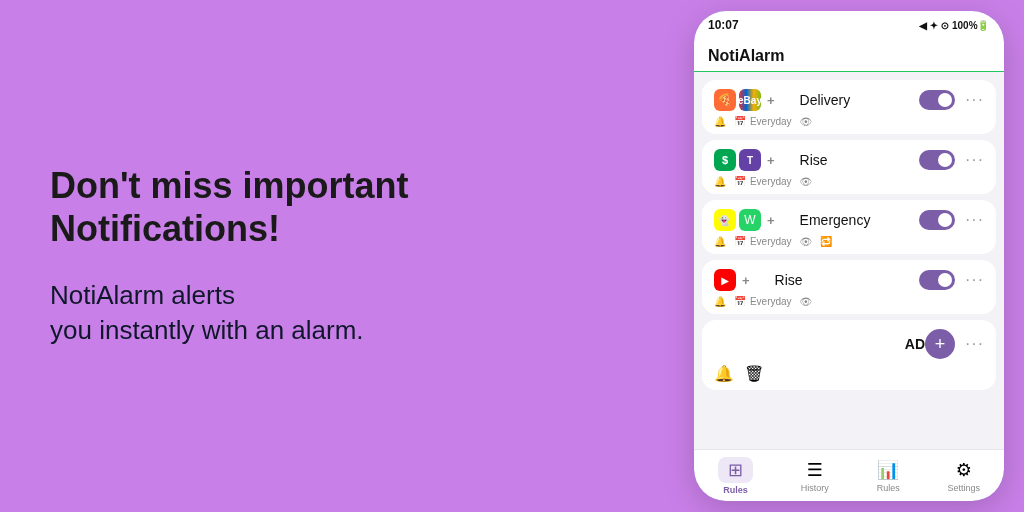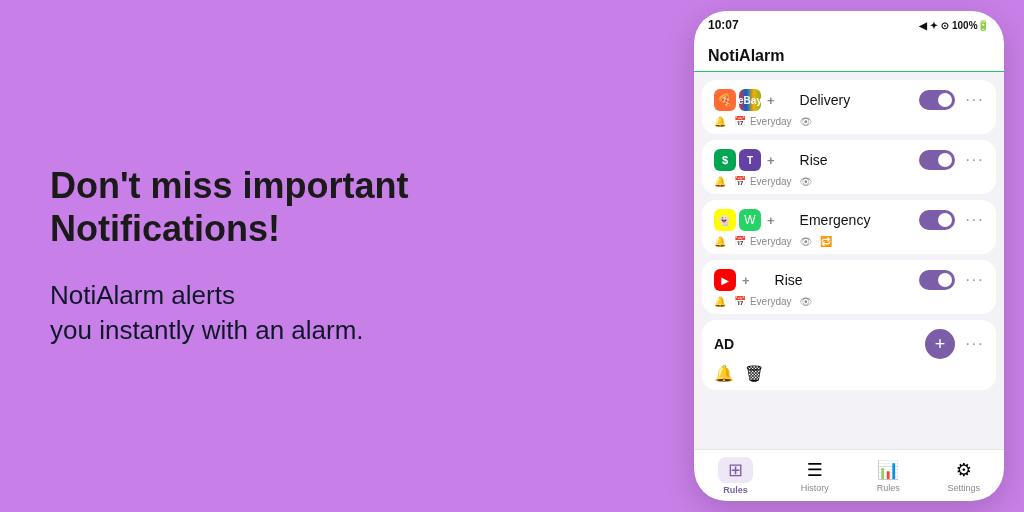--- a/index.html
+++ b/index.html
@@ -173,21 +173,21 @@
 
     
     .ad-card {
       background: #fff;
       border-radius: 14px;
       padding: 9px 12px 7px;
     }
     .ad-top {
       display: flex;
       align-items: center;
-      justify-content: space-between;
+      justify-content: flex-end;
       margin-bottom: 5px;
     }
     .ad-label {
       font-size: 14px;
       font-weight: 600;
       color: #111;
     }
     .add-btn {
       width: 30px;
       height: 30px;

